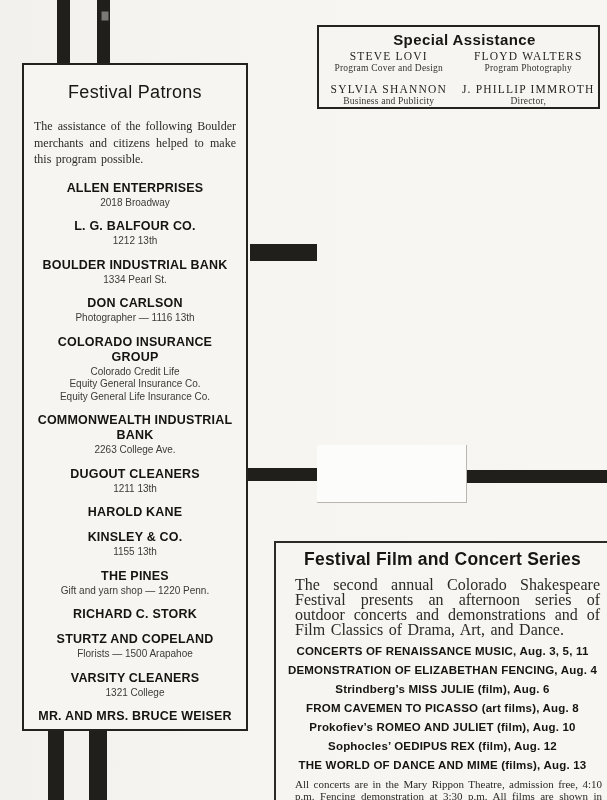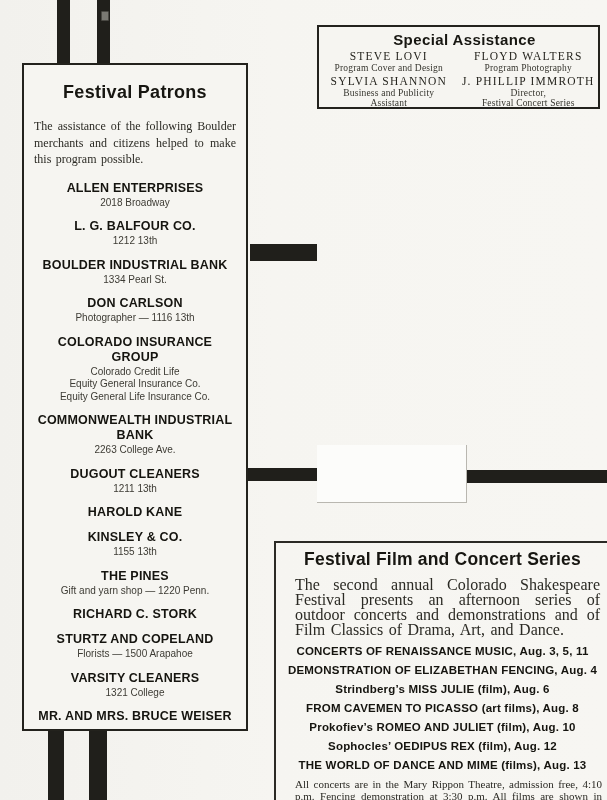--- a/index.html
+++ b/index.html
@@ -22,37 +22,37 @@
   .bar-bl2{left:89px;top:731px;width:18px;height:69px;}
   .artifact{position:absolute;left:101px;top:11px;width:6px;height:8px;
     background:#7a7973;border:1px solid #4a4944;border-radius:1px;}
   .patch{position:absolute;left:317px;top:445px;width:149px;height:57px;
     background:var(--patch,#fcfcfa);
     border-right:1px solid #b9b7b0;border-bottom:1px solid #b9b7b0;}
 
   
   .patrons-box{position:absolute;left:22px;top:63px;width:222px;height:664px;
     border:2px solid #23221d;background:var(--paper2,#f6f5f1);}
-  .patrons-box h1{margin:17px 0 0;text-align:center;font-size:18px;font-weight:700;
+  .patrons-box h1{margin:17px 0 0;text-align:center;font-size:18px;font-weight:400;
     letter-spacing:.3px;color:#171611;}
   .patrons-intro{margin:15px 10px 0;font-family:"Liberation Serif",serif;
     font-size:12px;line-height:16.5px;text-align:justify;color:#2b2a24;word-spacing:1.5px;}
   .patron-list{margin-top:13px;}
   .patron{text-align:center;margin-bottom:10px;padding:0 12px;}
   .patron-name{font-weight:700;font-size:12.5px;line-height:15px;
     letter-spacing:.2px;color:#15140f;}
   .patron-details{font-size:10px;line-height:12.5px;color:#3d3b34;margin-top:1px;}
   .patron-details:empty{display:none;}
 
   
   .assist-box{position:absolute;left:317px;top:25px;width:279px;height:80px;
     border:2px solid #23221d;background:var(--paper2,#f6f5f1);overflow:hidden;}
   .assist-box h2{margin:4px 0 0;text-align:center;font-size:15px;font-weight:700;
     letter-spacing:.4px;color:#171611;padding-left:12px;}
-  .assist-grid{display:grid;grid-template-columns:1fr 1fr;row-gap:1px;margin-top:2px;}
+  .assist-grid{display:grid;grid-template-columns:1fr 1fr;row-gap:9px;margin-top:2px;}
   .person{text-align:center;}
   .person-name{font-family:"Liberation Serif",serif;font-size:11.5px;line-height:13px;
     letter-spacing:1.2px;color:#26251f;}
   .person-role{font-family:"Liberation Serif",serif;font-size:9.5px;line-height:10.5px;
     color:#35342d;letter-spacing:.2px;}
 
   
   .film-section{position:absolute;left:274px;top:541px;width:333px;height:259px;
     border-top:2px solid #2b2a25;border-left:2px solid #2b2a25;}
   .film-section h2{margin:6px 0 0;text-align:center;font-size:17.5px;font-weight:700;

